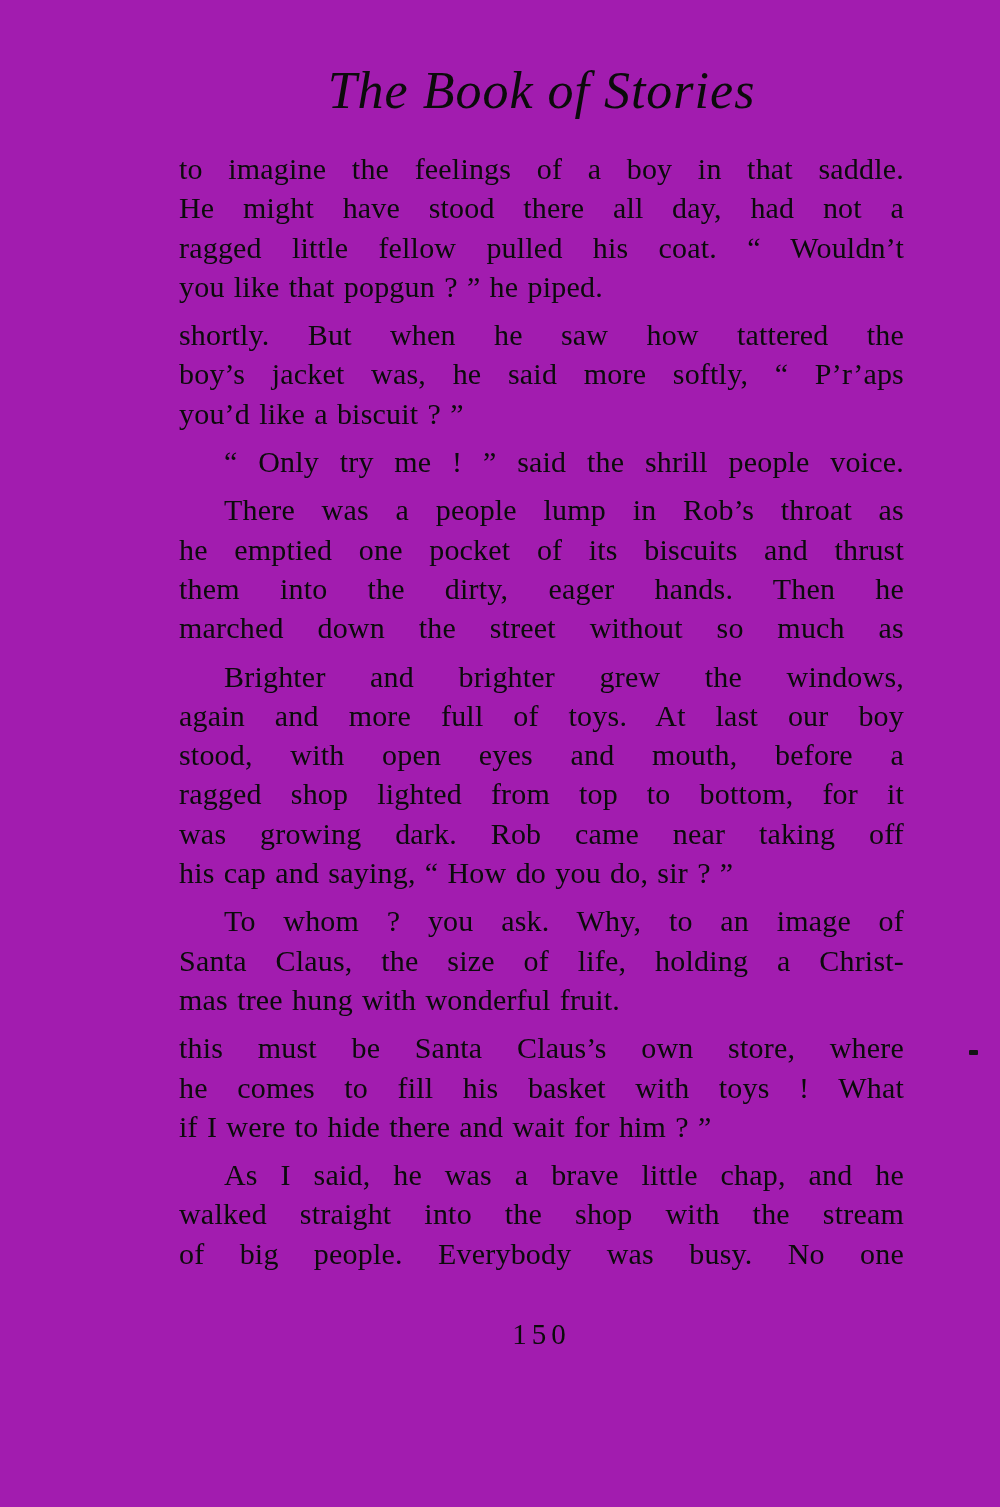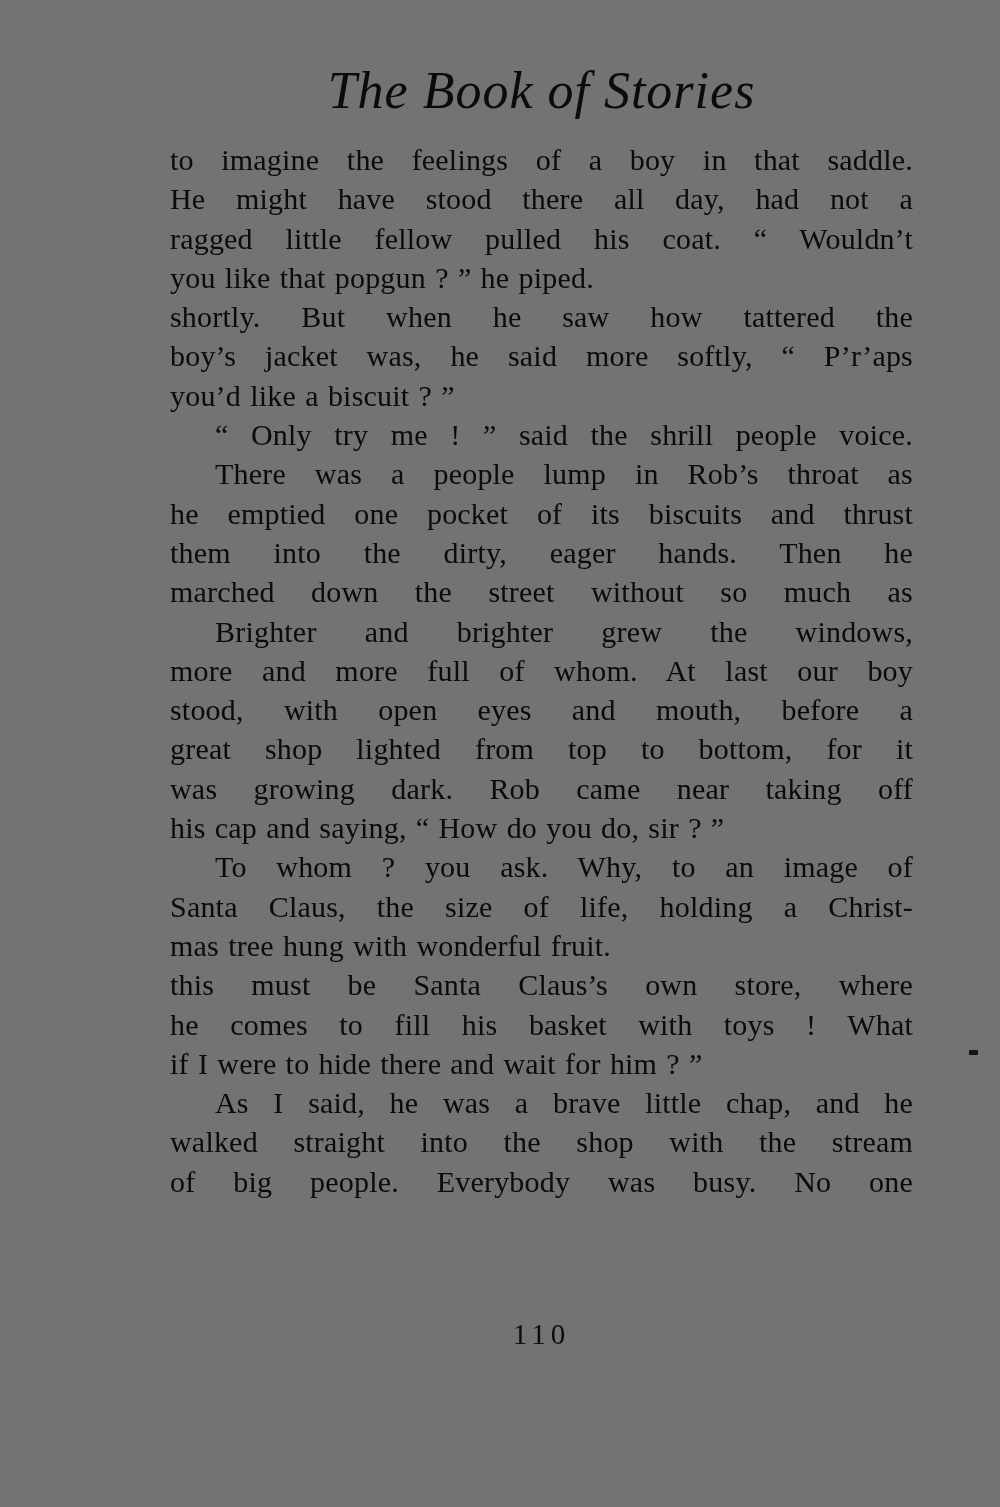--- a/index.html
+++ b/index.html
@@ -4,21 +4,21 @@
 <style>
   html, body {
     margin: 0;
     padding: 0;
     background: #ffffff;
   }
   .page {
     position: relative;
     width: 1000px;
     height: 1507px;
-    background: #737373;
+    background: #a21caf;
     color: #0b0b0b;
     font-family: "Liberation Serif", "DejaVu Serif", serif;
     overflow: hidden;
   }
   .running-head {
     position: absolute;
     left: 170px;
     top: 58px;
     width: 743px;
     text-align: center;
@@ -31,21 +31,21 @@
   .text-block {
     position: absolute;
     left: 170px;
     top: 140px;
     width: 743px;
     font-size: 30px;
     line-height: 39.3px;
     letter-spacing: 0.2px;
     word-spacing: 1.5px;
   }
-  .para { margin: 0; padding: 0; }
+  .para { margin: 9px; padding: 0; }
   .line {
     text-align: justify;
     text-align-last: justify;
   }
   .line.last {
     text-align: left;
     text-align-last: left;
   }
   .line.indent {
     text-indent: 45px;
@@ -92,39 +92,39 @@
         <div class="line indent">“ Only try me ! ” said the shrill people voice.</div>
       </div>
       <div class="para">
         <div class="line indent">There was a people lump in Rob’s throat as</div>
         <div class="line">he emptied one pocket of its biscuits and thrust</div>
         <div class="line">them into the dirty, eager hands. Then he</div>
         <div class="line">marched down the street without so much as</div>
       </div>
       <div class="para">
         <div class="line indent">Brighter and brighter grew the windows,</div>
-        <div class="line">more and more full of whom. At last our boy</div>
+        <div class="line">again and more full of toys. At last our boy</div>
         <div class="line">stood, with open eyes and mouth, before a</div>
-        <div class="line">great shop lighted from top to bottom, for it</div>
+        <div class="line">ragged shop lighted from top to bottom, for it</div>
         <div class="line">was growing dark. Rob came near taking off</div>
         <div class="line last">his cap and saying, “ How do you do, sir ? ”</div>
       </div>
       <div class="para">
         <div class="line indent">To whom ? you ask. Why, to an image of</div>
         <div class="line">Santa Claus, the size of life, holding a Christ-</div>
         <div class="line last">mas tree hung with wonderful fruit.</div>
       </div>
       <div class="para">
         <div class="line">this must be Santa Claus’s own store, where</div>
         <div class="line">he comes to fill his basket with toys ! What</div>
         <div class="line last">if I were to hide there and wait for him ? ”</div>
       </div>
       <div class="para">
         <div class="line indent">As I said, he was a brave little chap, and he</div>
         <div class="line">walked straight into the shop with the stream</div>
         <div class="line">of big people. Everybody was busy. No one</div>
       </div>
     </div>
 
-  <div class="folio">110</div>
+  <div class="folio">150</div>
 
   <div class="ink-speck"></div>
 </div>
 
 </body></html>

